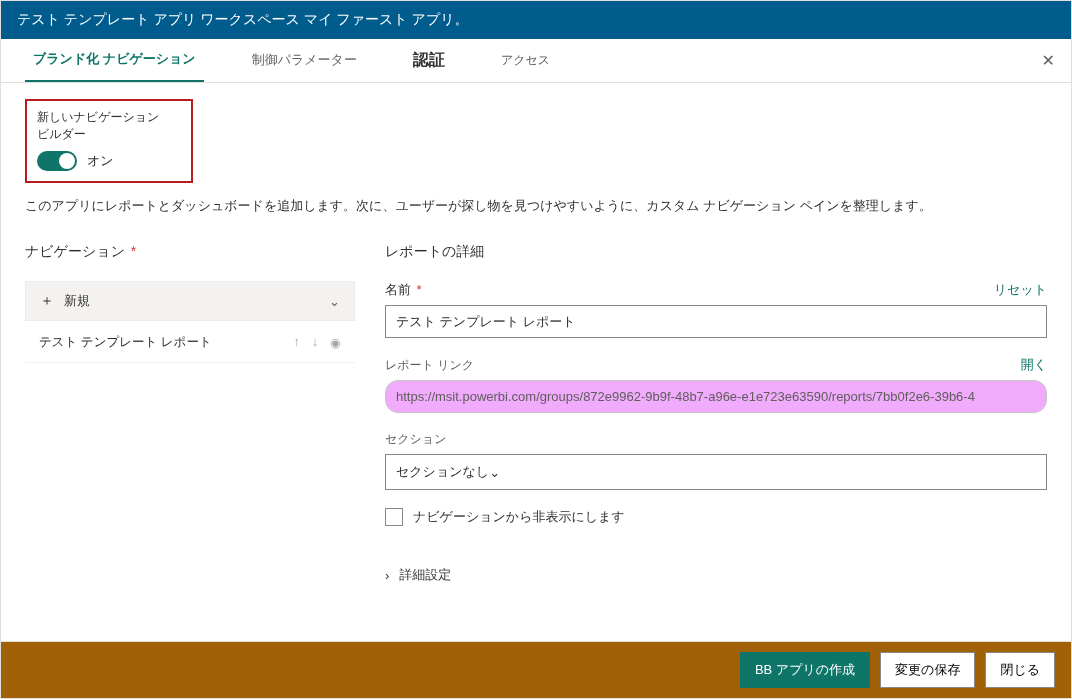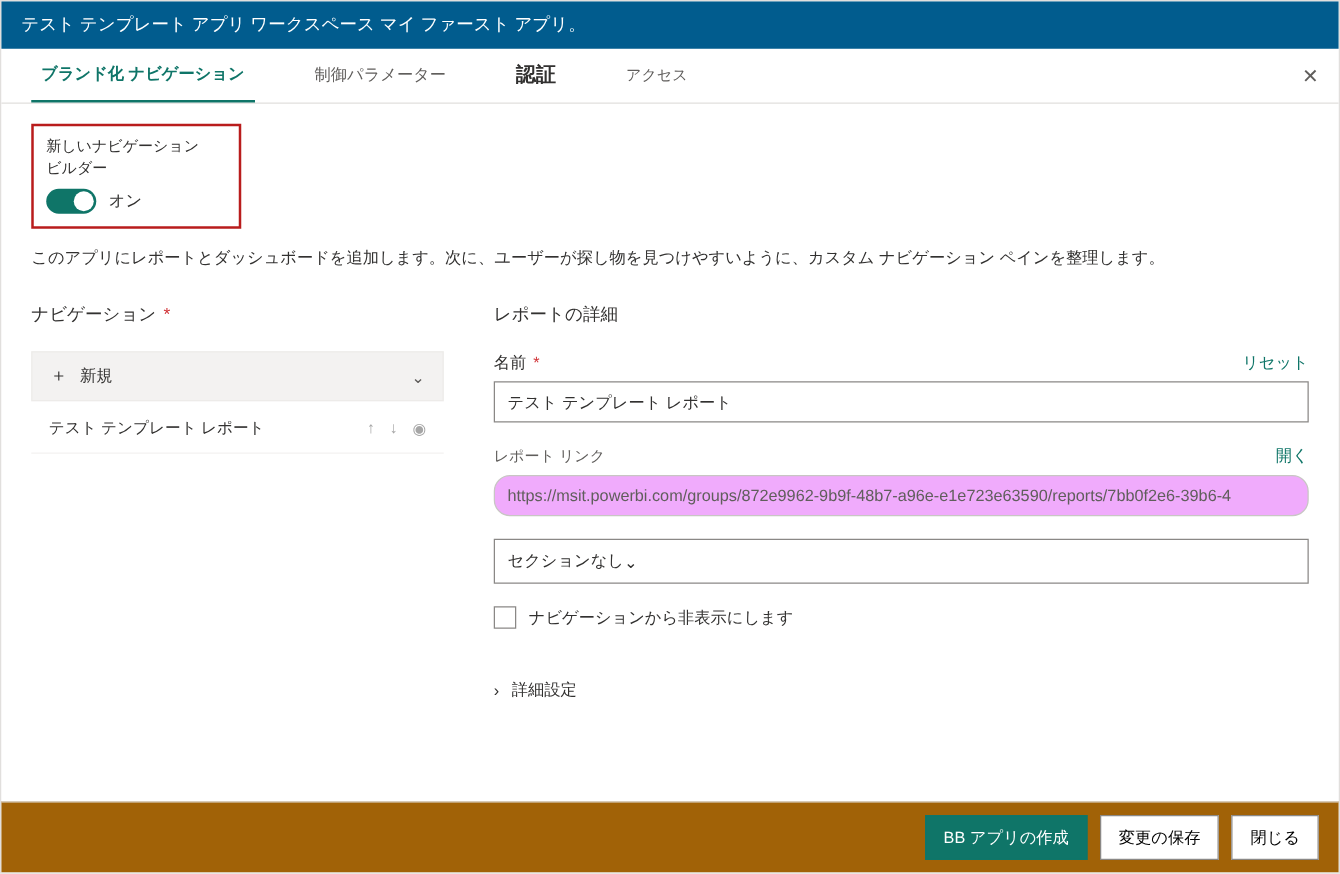--- a/index.html
+++ b/index.html
@@ -71,21 +71,21 @@
   .toggle {
     width: 40px; height: 20px; border-radius: 10px;
     background: #0f7568; position: relative; cursor:pointer;
   }
   .toggle .knob {
     position:absolute; right:2px; top:2px; width:16px; height:16px;
     background:#fff; border-radius:50%;
   }
   .toggle-text { font-size:13px; }
   .desc { font-size:13px; color:#323130; margin-bottom: 28px; }
-  .cols { display:flex; gap: 40px; }
+  .cols { display:flex; gap: 30px; }
   .left { width: 330px; }
   .right { flex:1; }
   .sec-title { font-size:14px; margin-bottom: 20px; }
   .req { color:#d13438; margin-left:2px; }
   .new-row {
     background:#f3f2f1; border:1px solid #edebe9;
     height:40px; display:flex; align-items:center; justify-content:space-between;
     padding:0 14px; cursor:pointer; margin-bottom:2px;
   }
   .plus { margin-right:10px; font-size:14px; color:#323130; }
@@ -184,20 +184,23 @@
 
       <div class="field">
         <div class="field-label">
           <span class="sub">レポート リンク</span>
           <span class="open-link">開く</span>
         </div>
         <div class="input ro">https://msit.powerbi.com/groups/872e9962-9b9f-48b7-a96e-e1e723e63590/reports/7bb0f2e6-39b6-4</div>
       </div>
 
       <div class="field">
+        <div class="field-label">
+          <span class="sub">セクション</span>
+        </div>
         <div class="select">
           <span>セクションなし</span>
           <span>⌄</span>
         </div>
       </div>
 
       <div class="chk-row">
         <div class="chk"></div>
         <span>ナビゲーションから非表示にします</span>
       </div>

